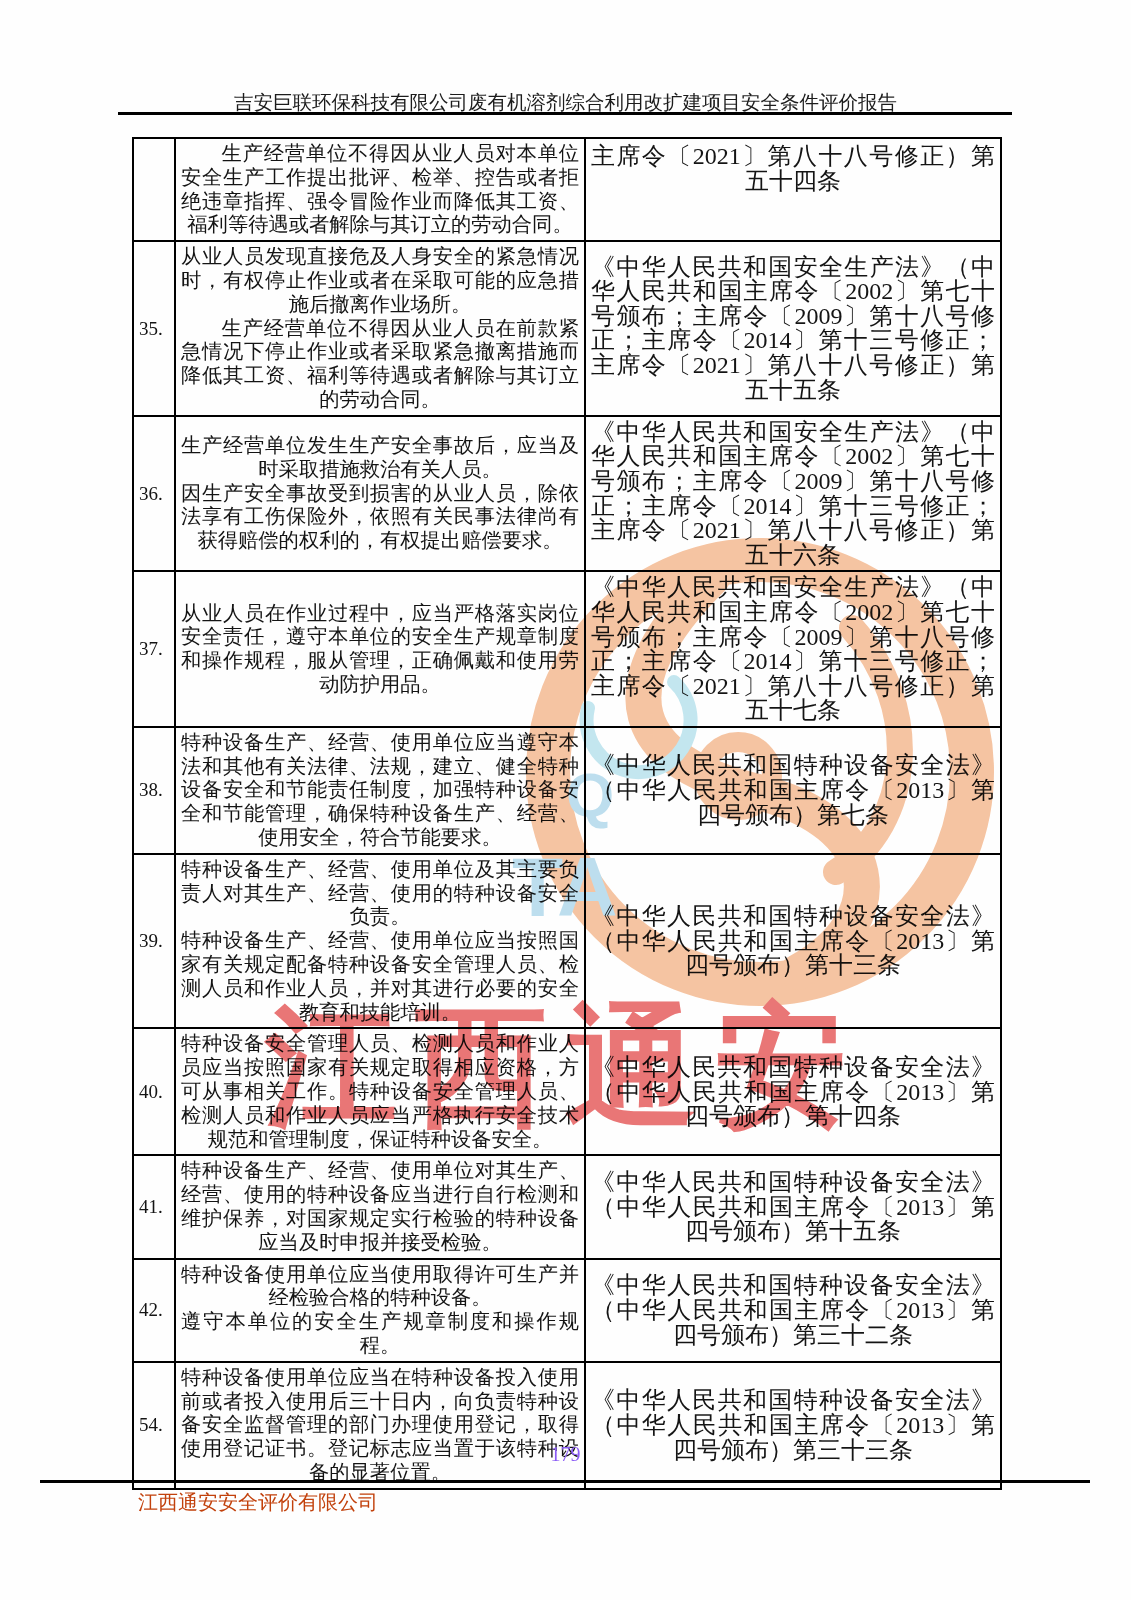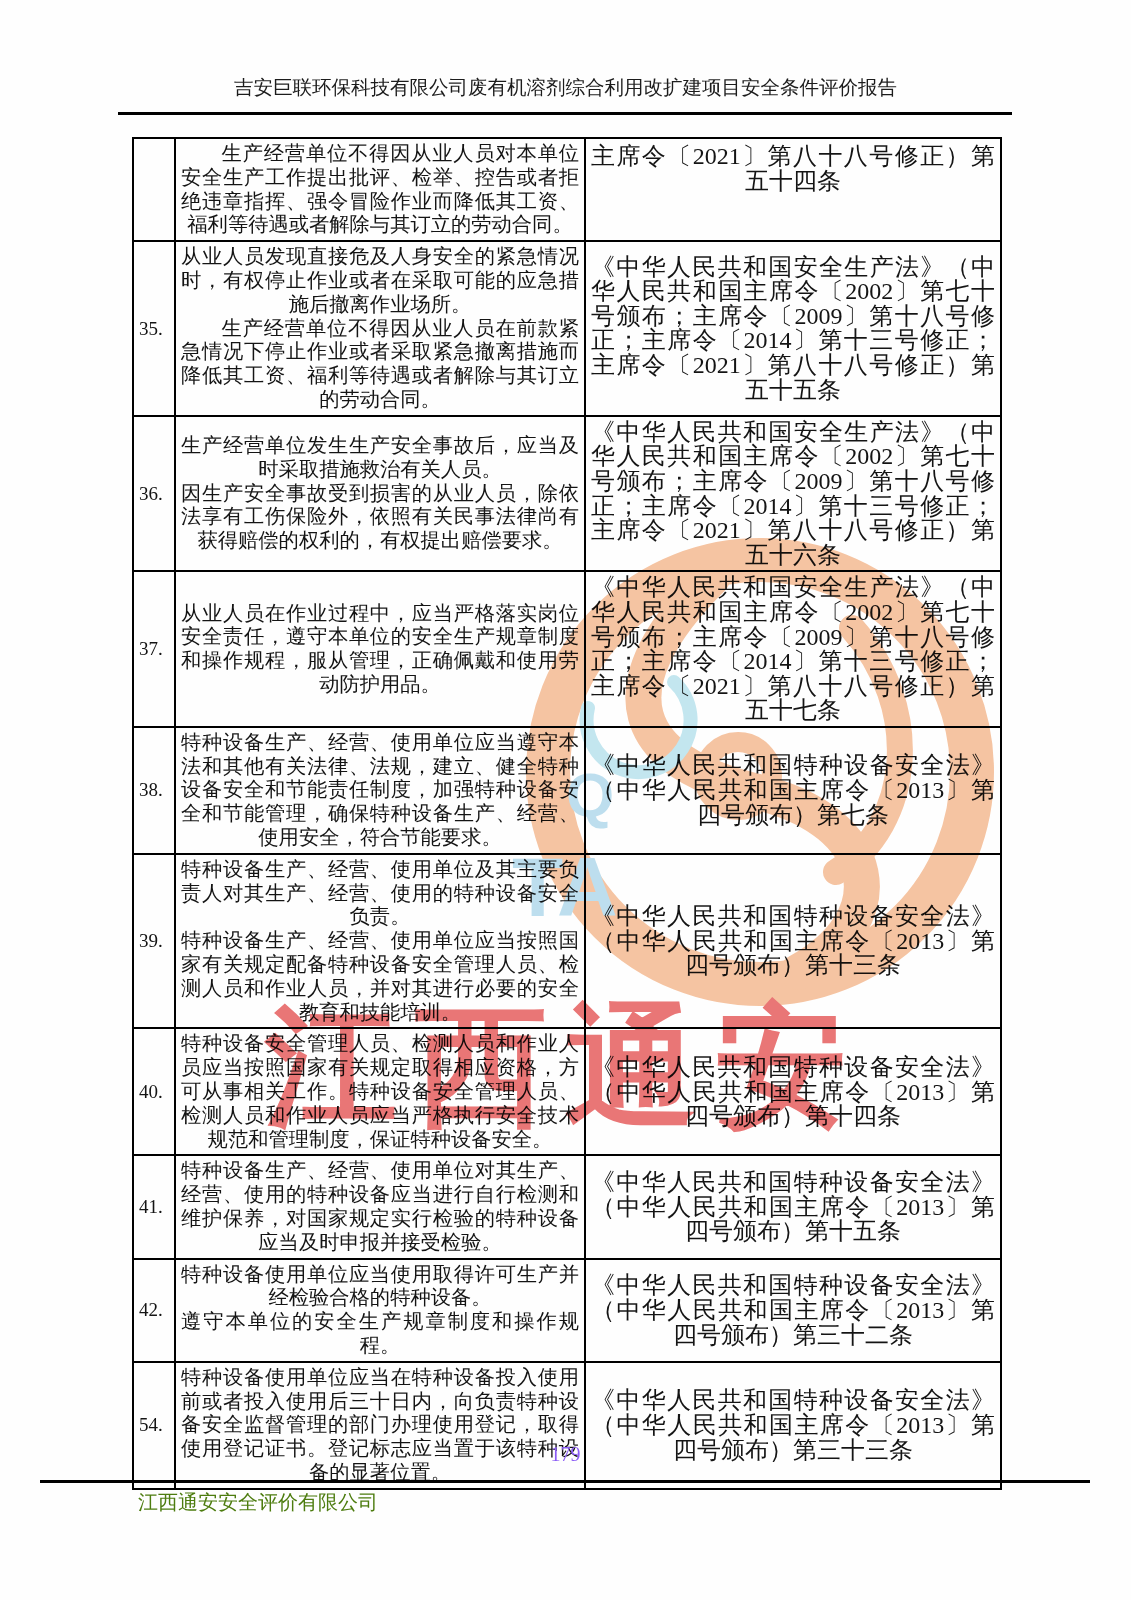--- a/index.html
+++ b/index.html
@@ -5,21 +5,21 @@
   html,body{margin:0;padding:0;}
   body{
     width:1131px;height:1600px;background:#ffffff;position:relative;
     font-family:"Liberation Serif","DejaVu Serif",serif;color:#141414;
     overflow:hidden;
   }
   .page{position:absolute;inset:0;width:1131px;height:1600px;background:#fefefe;}
 
   
   .header-title{
-    position:absolute;top:76px;left:0;width:100%;
+    position:absolute;top:91px;left:0;width:100%;
     text-align:center;font-size:19.5px;line-height:24px;color:#1c1c1c;
     letter-spacing:0px;white-space:nowrap;
   }
   .header-rule{position:absolute;top:112px;left:118px;width:894px;height:3px;background:#000;}
 
   
   .table-wrap{position:absolute;top:137px;left:132px;width:868px;}
   table.doc-table{border-collapse:collapse;table-layout:fixed;width:868px;}
   table.doc-table td{
     border:2px solid #000;vertical-align:middle;
@@ -44,21 +44,21 @@
 
   
   .page-num{
     position:absolute;top:1443px;left:0;width:100%;text-align:center;
     font-size:20px;color:#8b5cf6;
   }
   .footer-rule{position:absolute;top:1480px;left:40px;width:1050px;height:3px;background:#000;}
   .footer-row{
     position:absolute;top:1489px;left:138px;width:872px;
     display:flex;justify-content:space-between;align-items:flex-start;
-    font-size:20px;color:#4d7c0f;
+    font-size:20px;color:#c2410c;
   }
 
   
   .watermark{
     position:absolute;inset:0;pointer-events:none;
     mix-blend-mode:multiply;opacity:.92;z-index:5;
   }
   .watermark svg{display:block;width:1131px;height:1600px;}
   .wm-red-text{
     font-family:"Liberation Sans","DejaVu Sans",sans-serif;

